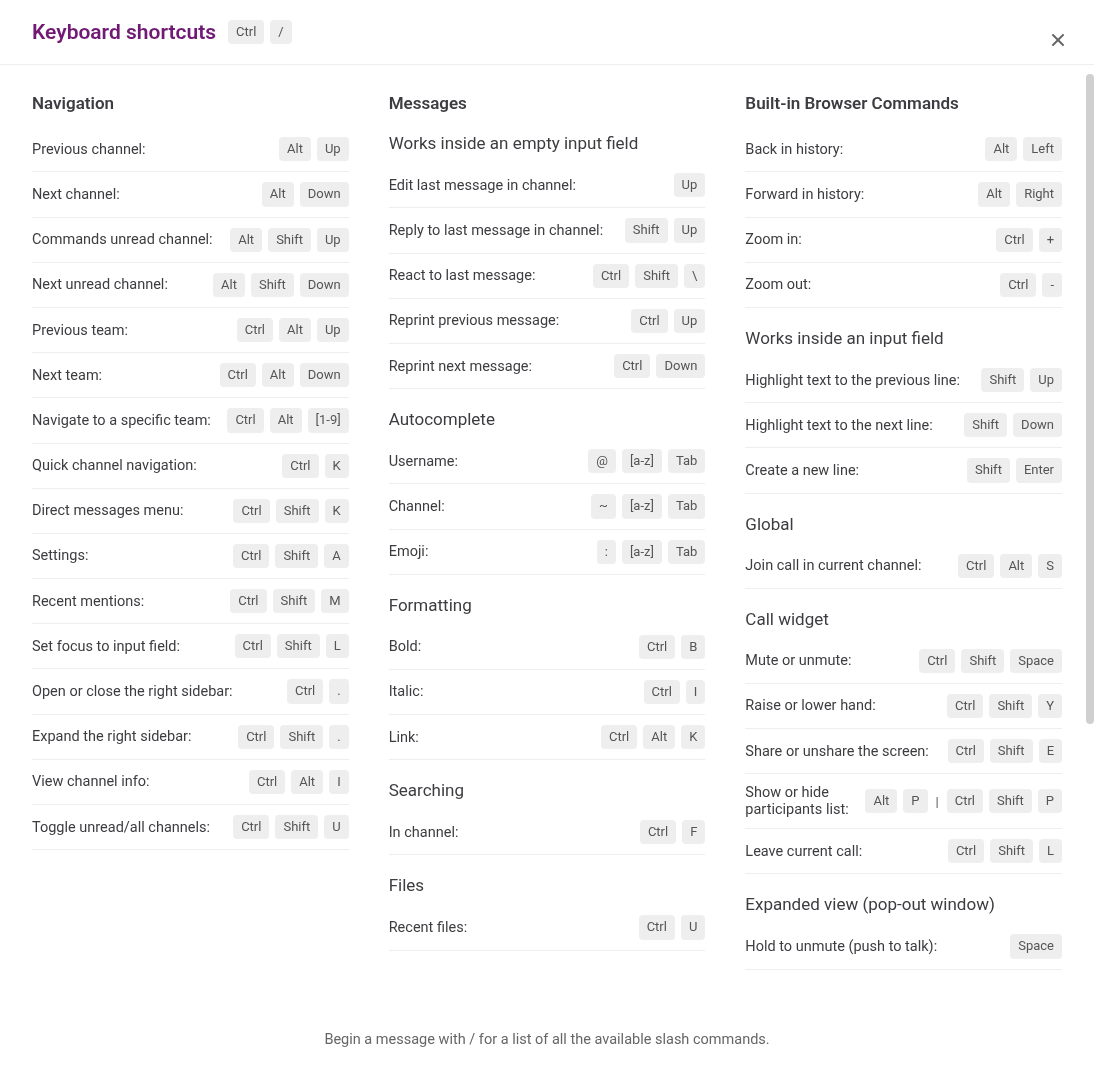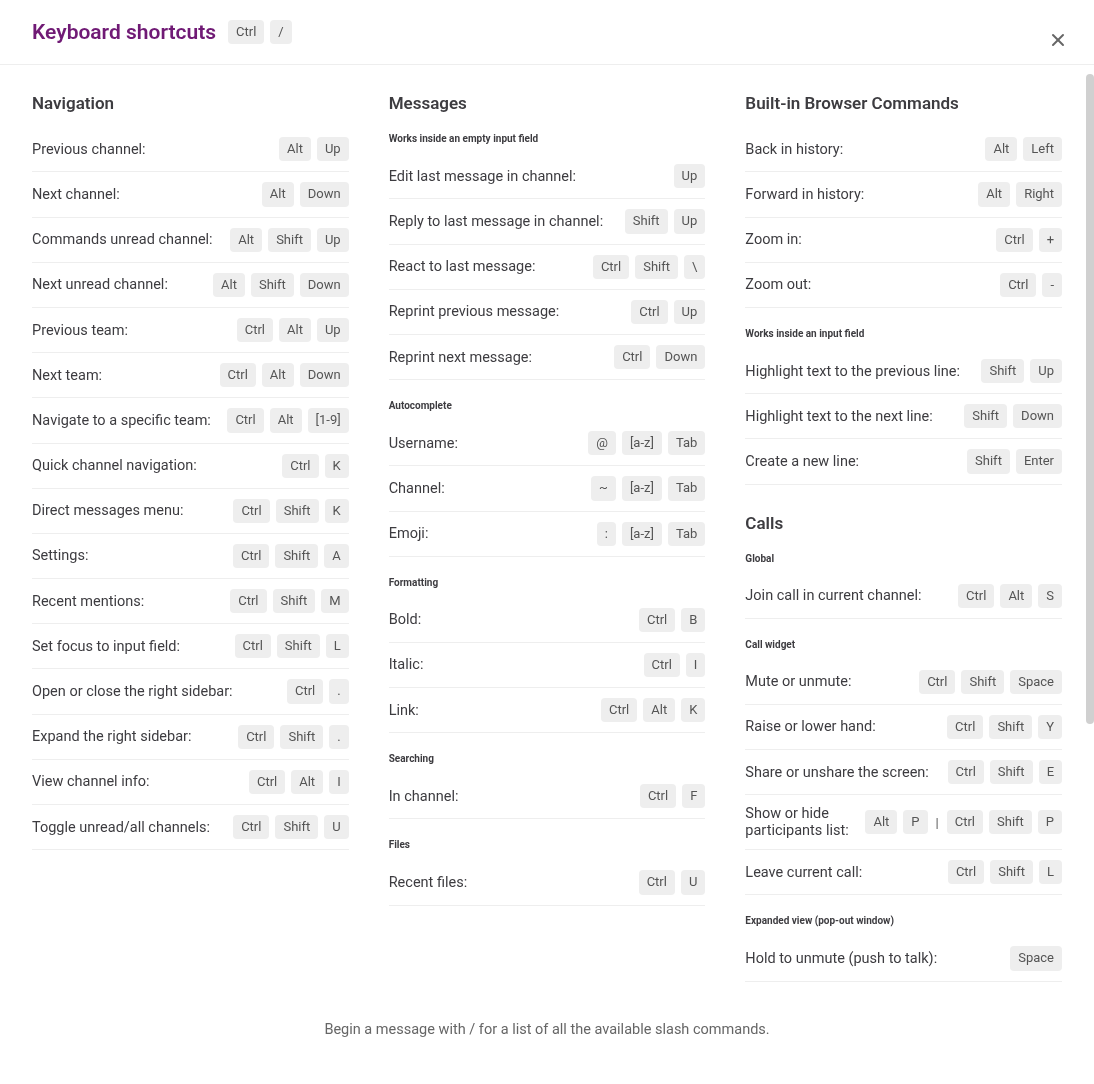--- a/index.html
+++ b/index.html
@@ -56,22 +56,22 @@
       flex: 1;
       min-width: 0;
     }
     .section-title {
       font-size: 17px;
       font-weight: 600;
       color: #3d3c40;
       margin-bottom: 14px;
     }
     .subsection-title {
-      font-size: 10px;
-      font-weight: 700;
+      font-size: 17px;
+      font-weight: 400;
       color: #3d3c40;
       margin-top: 20px;
       margin-bottom: 10px;
     }
     .subsection-title:first-of-type {
       margin-top: 0;
     }
     .row {
       display: flex;
       align-items: center;
@@ -100,21 +100,21 @@
       white-space: nowrap;
       line-height: 1.4;
     }
     .key-sep {
       color: #555;
       font-size: 13px;
       padding: 0 2px;
     }
     .footer {
       position: absolute;
-      bottom: 46px;
+      bottom: 36px;
       left: 0;
       right: 0;
       text-align: center;
       color: #666;
       font-size: 14.5px;
     }
     .scrollbar-track {
       position: absolute;
       right: 0;
       top: 74px;
@@ -423,21 +423,20 @@
           <span class="key">Down</span>
         </span>
       </div>
       <div class="row">
         <span class="row-label">Create a new line:</span>
         <span class="keys">
           <span class="key">Shift</span>
           <span class="key">Enter</span>
         </span>
       </div>
-      <div class="section-title" style="margin-top: 28px;">Calls</div>
       <div class="subsection-title">Global</div>
       <div class="row">
         <span class="row-label">Join call in current channel:</span>
         <span class="keys">
           <span class="key">Ctrl</span>
           <span class="key">Alt</span>
           <span class="key">S</span>
         </span>
       </div>
       <div class="subsection-title">Call widget</div>

